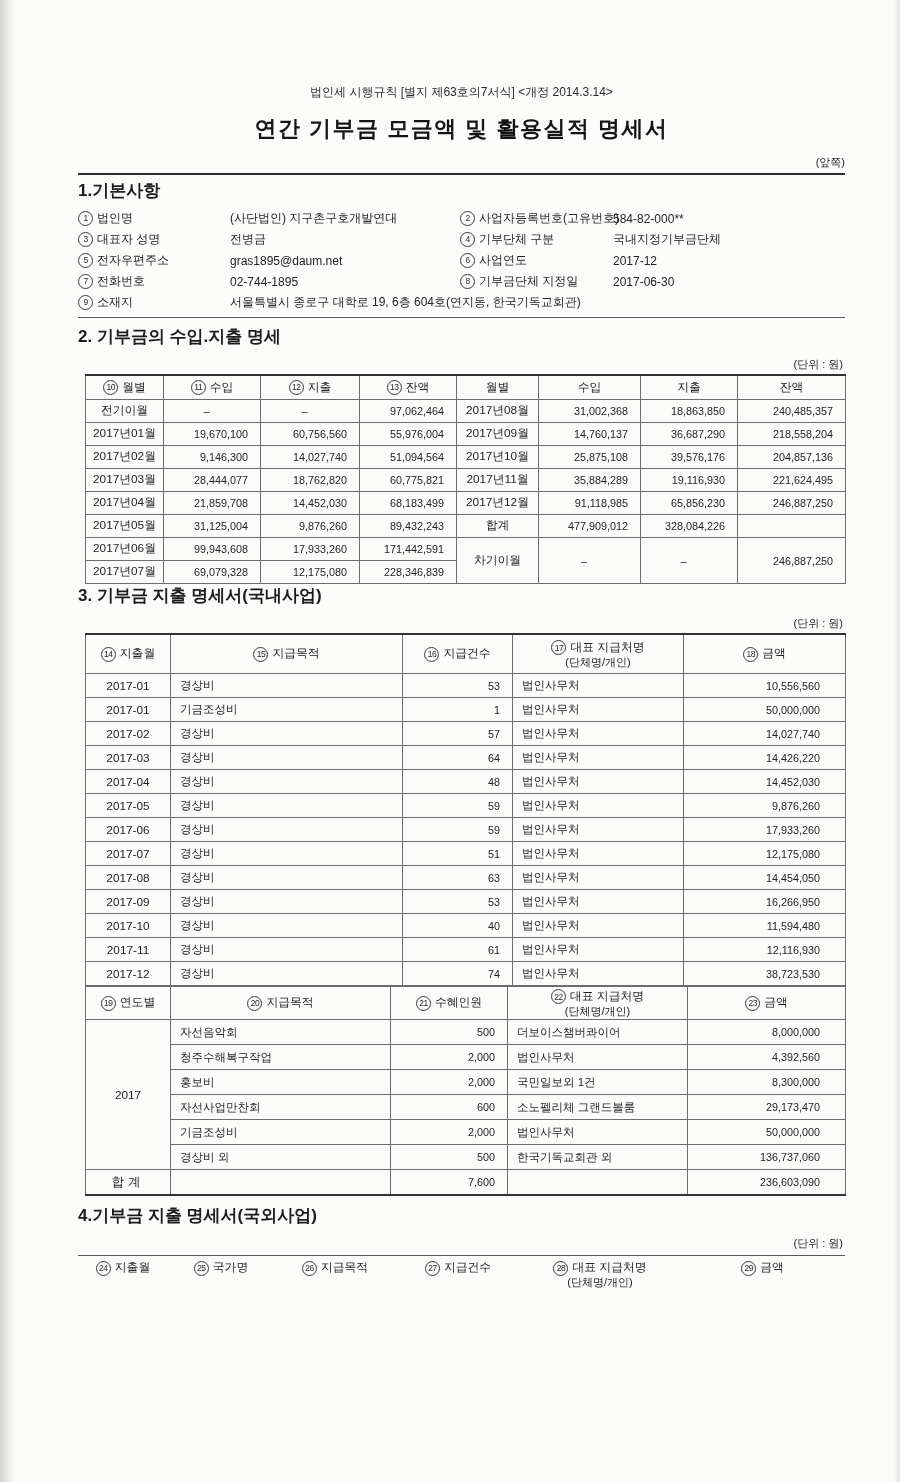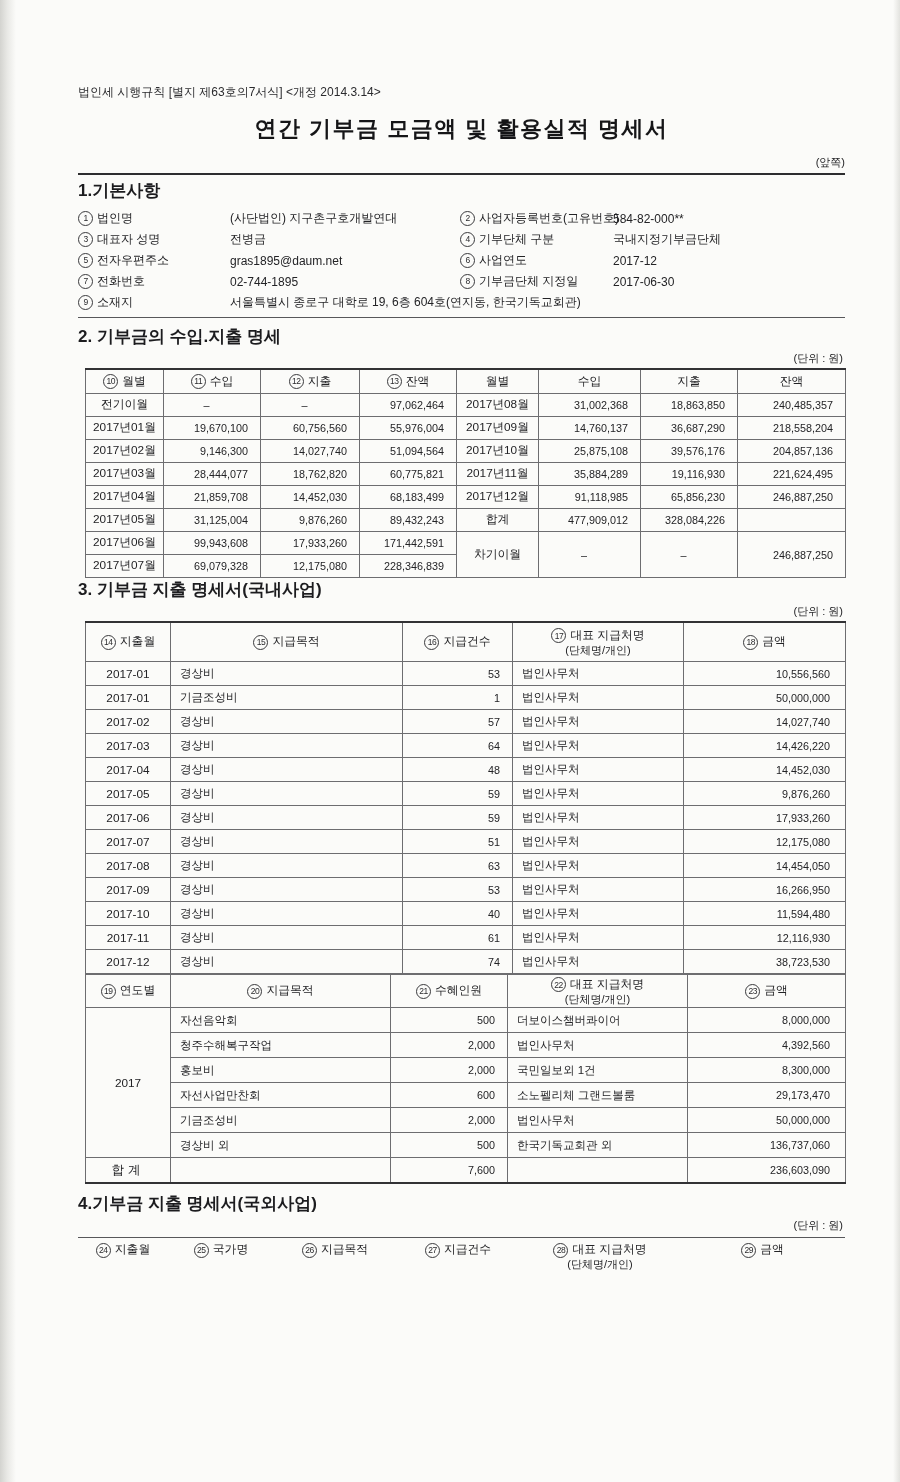--- a/index.html
+++ b/index.html
@@ -10,33 +10,33 @@
     font-family:"Liberation Sans","DejaVu Sans",sans-serif;
     color:#232326;
     overflow:hidden;
   }
   .edge-left{position:absolute;left:0;top:0;width:16px;height:100%;
     background:linear-gradient(90deg,#b9b9b4 0%,#dcdcd8 45%,rgba(251,251,249,0) 100%);opacity:.6;}
   .edge-right{position:absolute;right:0;top:0;width:7px;height:100%;
     background:linear-gradient(270deg,#cfcfca 0%,rgba(251,251,249,0) 100%);opacity:.55;}
   .content{position:absolute;left:78px;top:0;width:767px;}
 
-  .form-ref{padding-top:84px;font-size:12px;color:#2b2b2e;}
+  .form-ref{padding-top:84px;font-size:12px;color:#2b2b2e;text-align:center;}
   .title{margin:13px 0 0;text-align:center;font-size:22px;font-weight:bold;
     letter-spacing:1.5px;color:#151517;}
   .side-label{margin-top:11px;text-align:right;font-size:11px;}
   .rule-thick{border-top:2px solid #2d2d2f;margin-top:3px;}
   .rule-thin{border-top:1px solid #57575a;margin:4px 0 0;}
 
   .s-heading{font-size:17px;font-weight:bold;color:#1c1c1f;}
   .h1{margin-top:4px;}
   .h2{margin-top:7px;}
   .h3{}
   .h4{margin-top:8px;}
-  .unit{font-size:11px;text-align:right;margin:3px 2px 2px 0;}
+  .unit{font-size:11px;text-align:right;margin:9px 2px 2px 0;}
 
   
   .circ{display:inline-flex;align-items:center;justify-content:center;
     width:13px;height:13px;border:1px solid #3a3a3d;border-radius:50%;
     font-size:8.5px;line-height:1;letter-spacing:-0.5px;margin-right:4px;
     vertical-align:-2px;flex:none;color:#2a2a2d;}
 
   
   .s1{margin-top:6px;font-size:12px;}
   .s1-row{display:grid;grid-template-columns:152px 230px 153px 1fr;
@@ -47,21 +47,21 @@
   
   table{border-collapse:collapse;table-layout:fixed;margin-left:7px;width:760px;}
   th,td{border:1px solid #6d6d70;font-weight:normal;overflow:hidden;white-space:nowrap;}
   table{border:1px solid #4a4a4d;border-top:2px solid #323235;}
   th{font-size:11.8px;color:#222225;}
   .th-flex{display:flex;align-items:center;justify-content:center;}
   .th-sub{font-size:11px;line-height:1.1;}
   td{font-size:11px;}
   .mon{text-align:center;font-size:11.8px;}
   .num{text-align:right;padding-right:12px;font-size:10.8px;}
-  .amt{text-align:right;padding-right:15px;font-size:10.8px;}
+  .amt{text-align:right;padding-right:25px;font-size:10.8px;}
   .txt{text-align:left;padding-left:9px;font-size:11.5px;}
   .ctr{text-align:center;}
   .t2 th{height:21px;}
   .t2 td{height:20px;}
   .t3a th{height:36px;}
   .t3a td{height:21px;}
   .t3b th{height:30px;}
   .t3b td{height:22px;}
   .t3b{border-top:1px solid #4a4a4d;border-bottom:2px solid #323235;}
   .total-cell{font-size:12.5px;letter-spacing:4px;}

